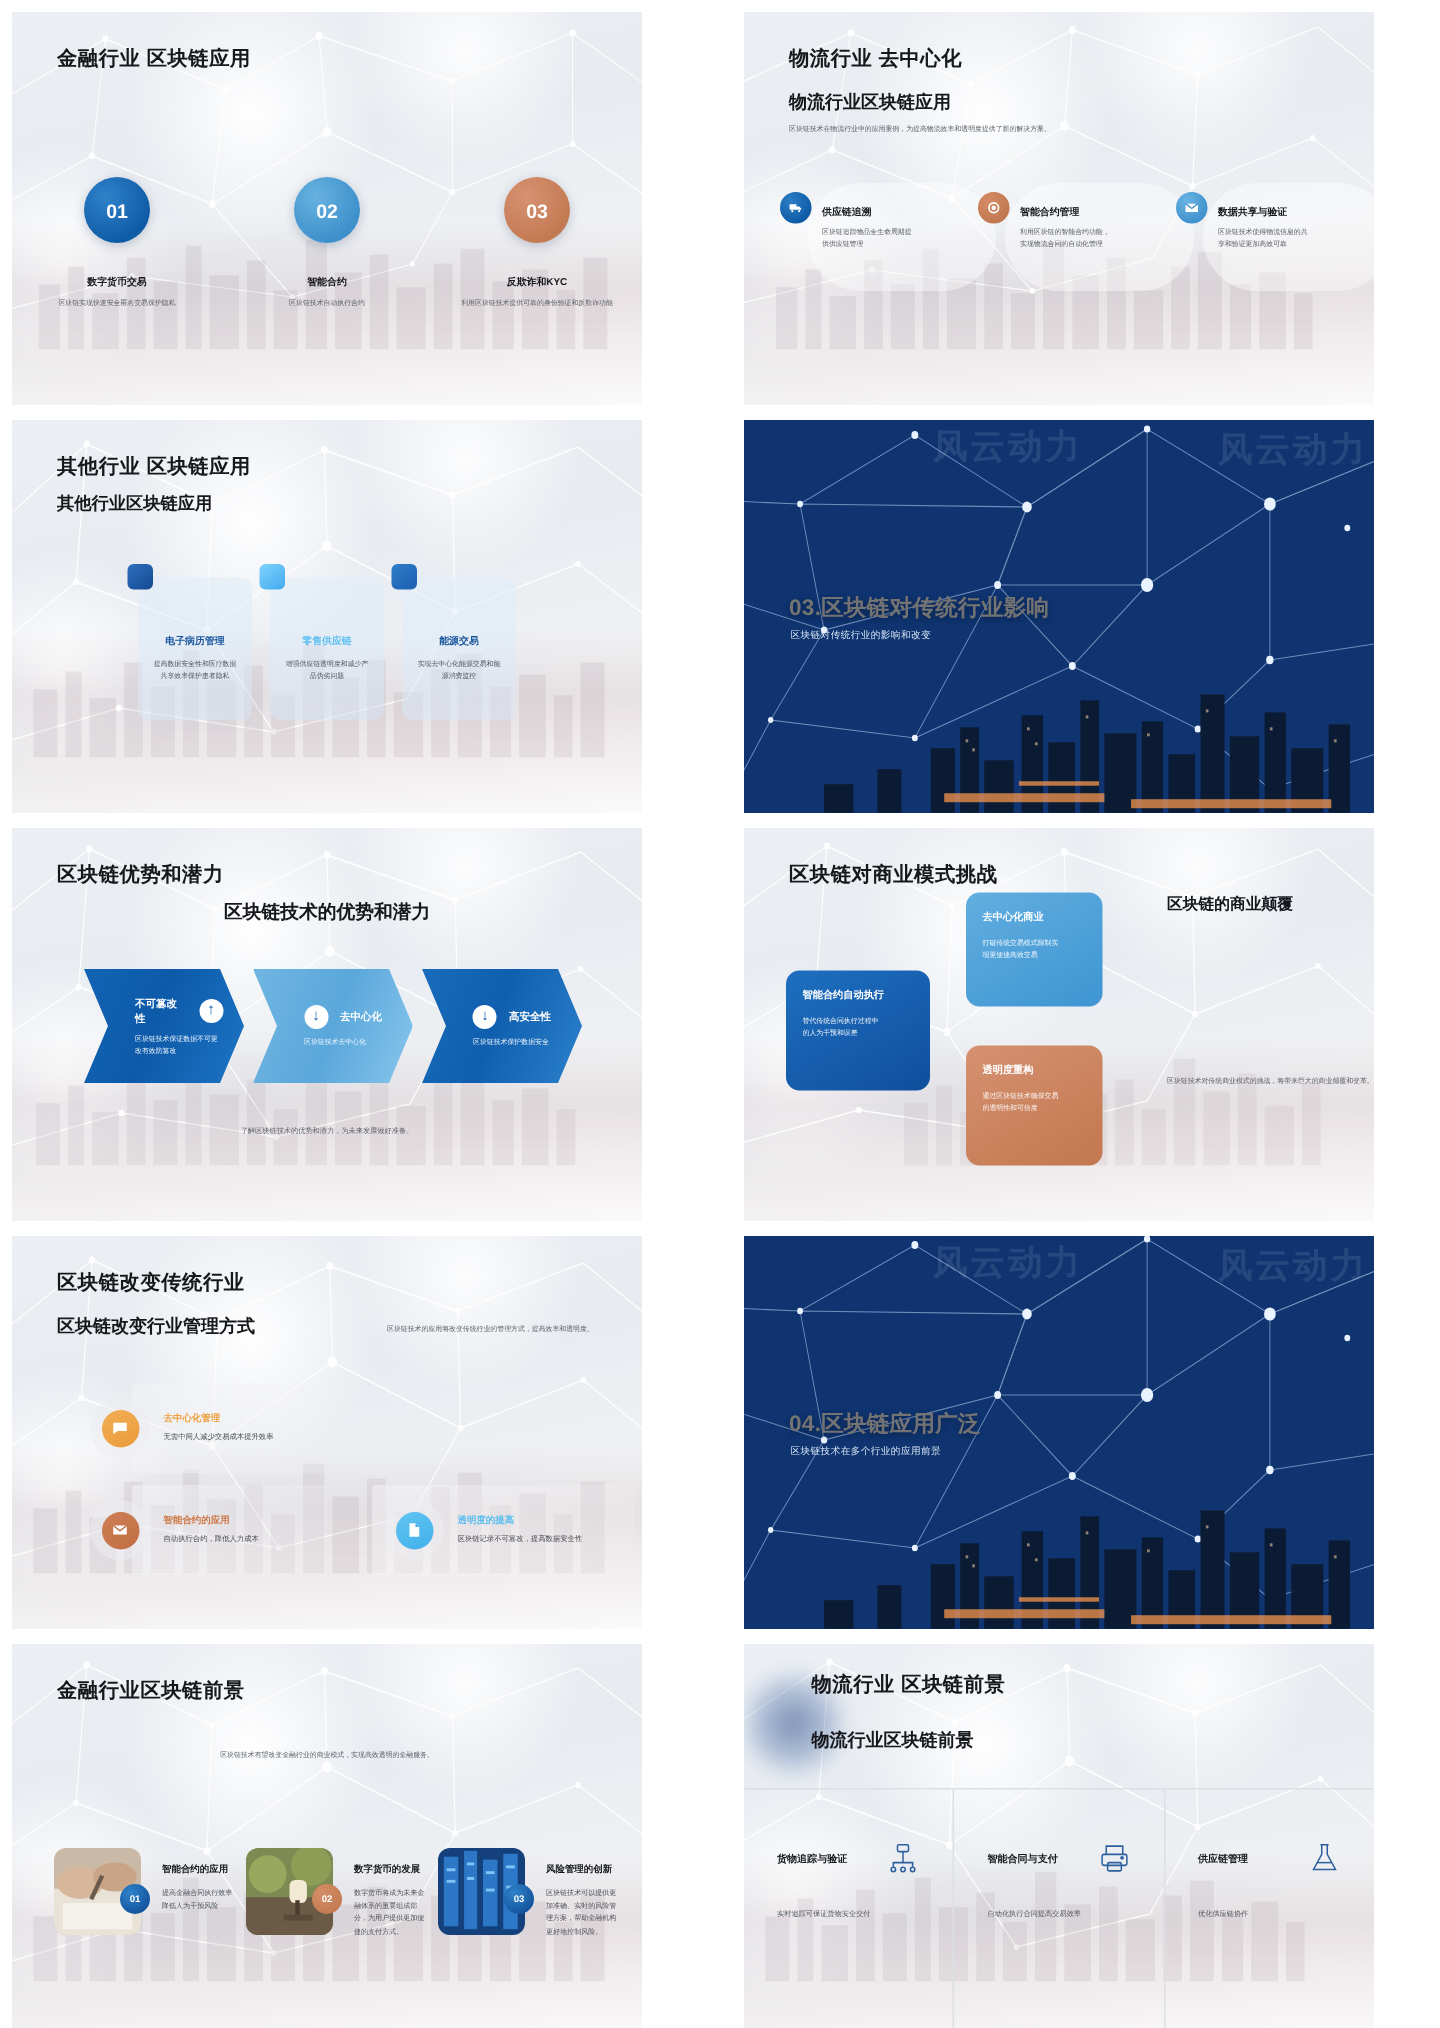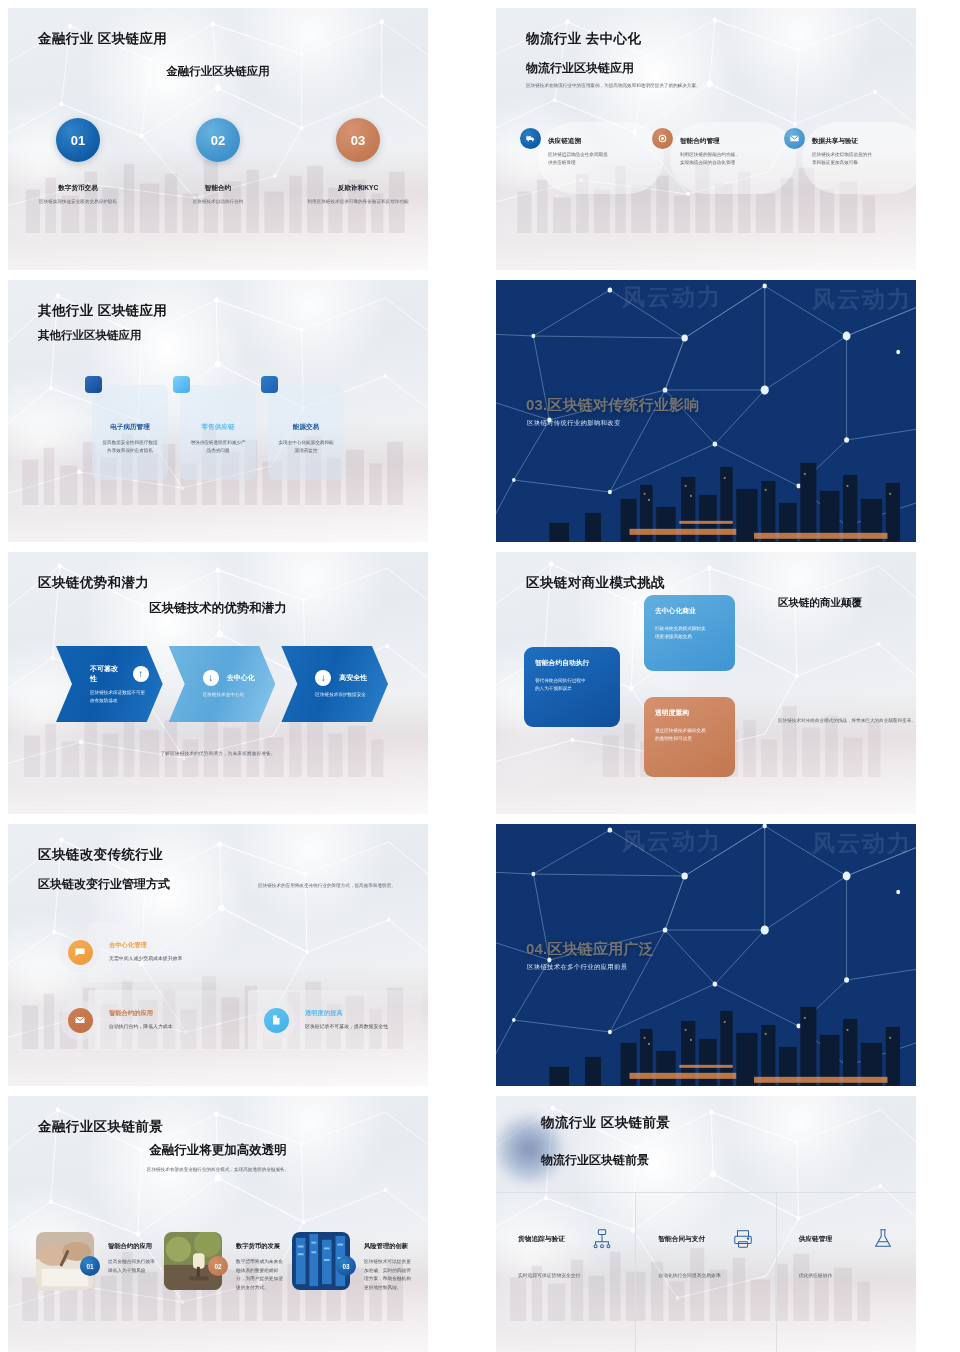--- a/index.html
+++ b/index.html
@@ -316,21 +316,20 @@
             <rect x="316" y="32" width="14" height="58"></rect>
           <rect x="336" y="22" width="18" height="68"></rect>
             <rect x="360" y="44" width="16" height="46"></rect>
           <rect x="382" y="36" width="20" height="54"></rect>
             <rect x="408" y="50" width="14" height="40"></rect>
           <rect x="428" y="28" width="18" height="62"></rect>
         </g>
       </svg>
     </div>
     <div class="eyebrow">金融行业 区块链应用</div>
-    <div class="subhead s1-title">金融行业区块链应用</div>
     <div class="s1-row">
       <div class="s1-col">
         <div class="circ c-blue">01</div>
         <div class="s1-h">数字货币交易</div>
         <div class="s1-d">区块链实现快速安全匿名交易保护隐私</div>
       </div>
       <div class="s1-col">
         <div class="circ c-lblue">02</div>
         <div class="s1-h">智能合约</div>
         <div class="s1-d">区块链技术自动执行合约</div>
@@ -966,21 +965,20 @@
             <rect x="314" y="32" width="14" height="58"></rect>
           <rect x="334" y="22" width="18" height="68"></rect>
             <rect x="358" y="44" width="16" height="46"></rect>
           <rect x="380" y="36" width="20" height="54"></rect>
             <rect x="406" y="50" width="14" height="40"></rect>
           <rect x="426" y="28" width="18" height="62"></rect>
         </g>
       </svg>
     </div>
     <div class="eyebrow">金融行业区块链前景</div>
-    <div class="subhead s9-title">金融行业将更加高效透明</div>
     <div class="para s9-para">
         <div>区块链技术有望改变金融行业的商业模式，实现高效透明的金融服务。</div>
       </div>
     <div class="s9-row">
       <div class="s9-item">
         <div class="ph">
           <svg viewBox="0 0 60 60" preserveAspectRatio="none">
             <rect width="60" height="60" fill="#cbb9a8"></rect>
             <rect y="28" width="60" height="32" fill="#e9e2d7"></rect>
             <ellipse cx="18" cy="24" rx="16" ry="11" fill="#d7b79b"></ellipse>

